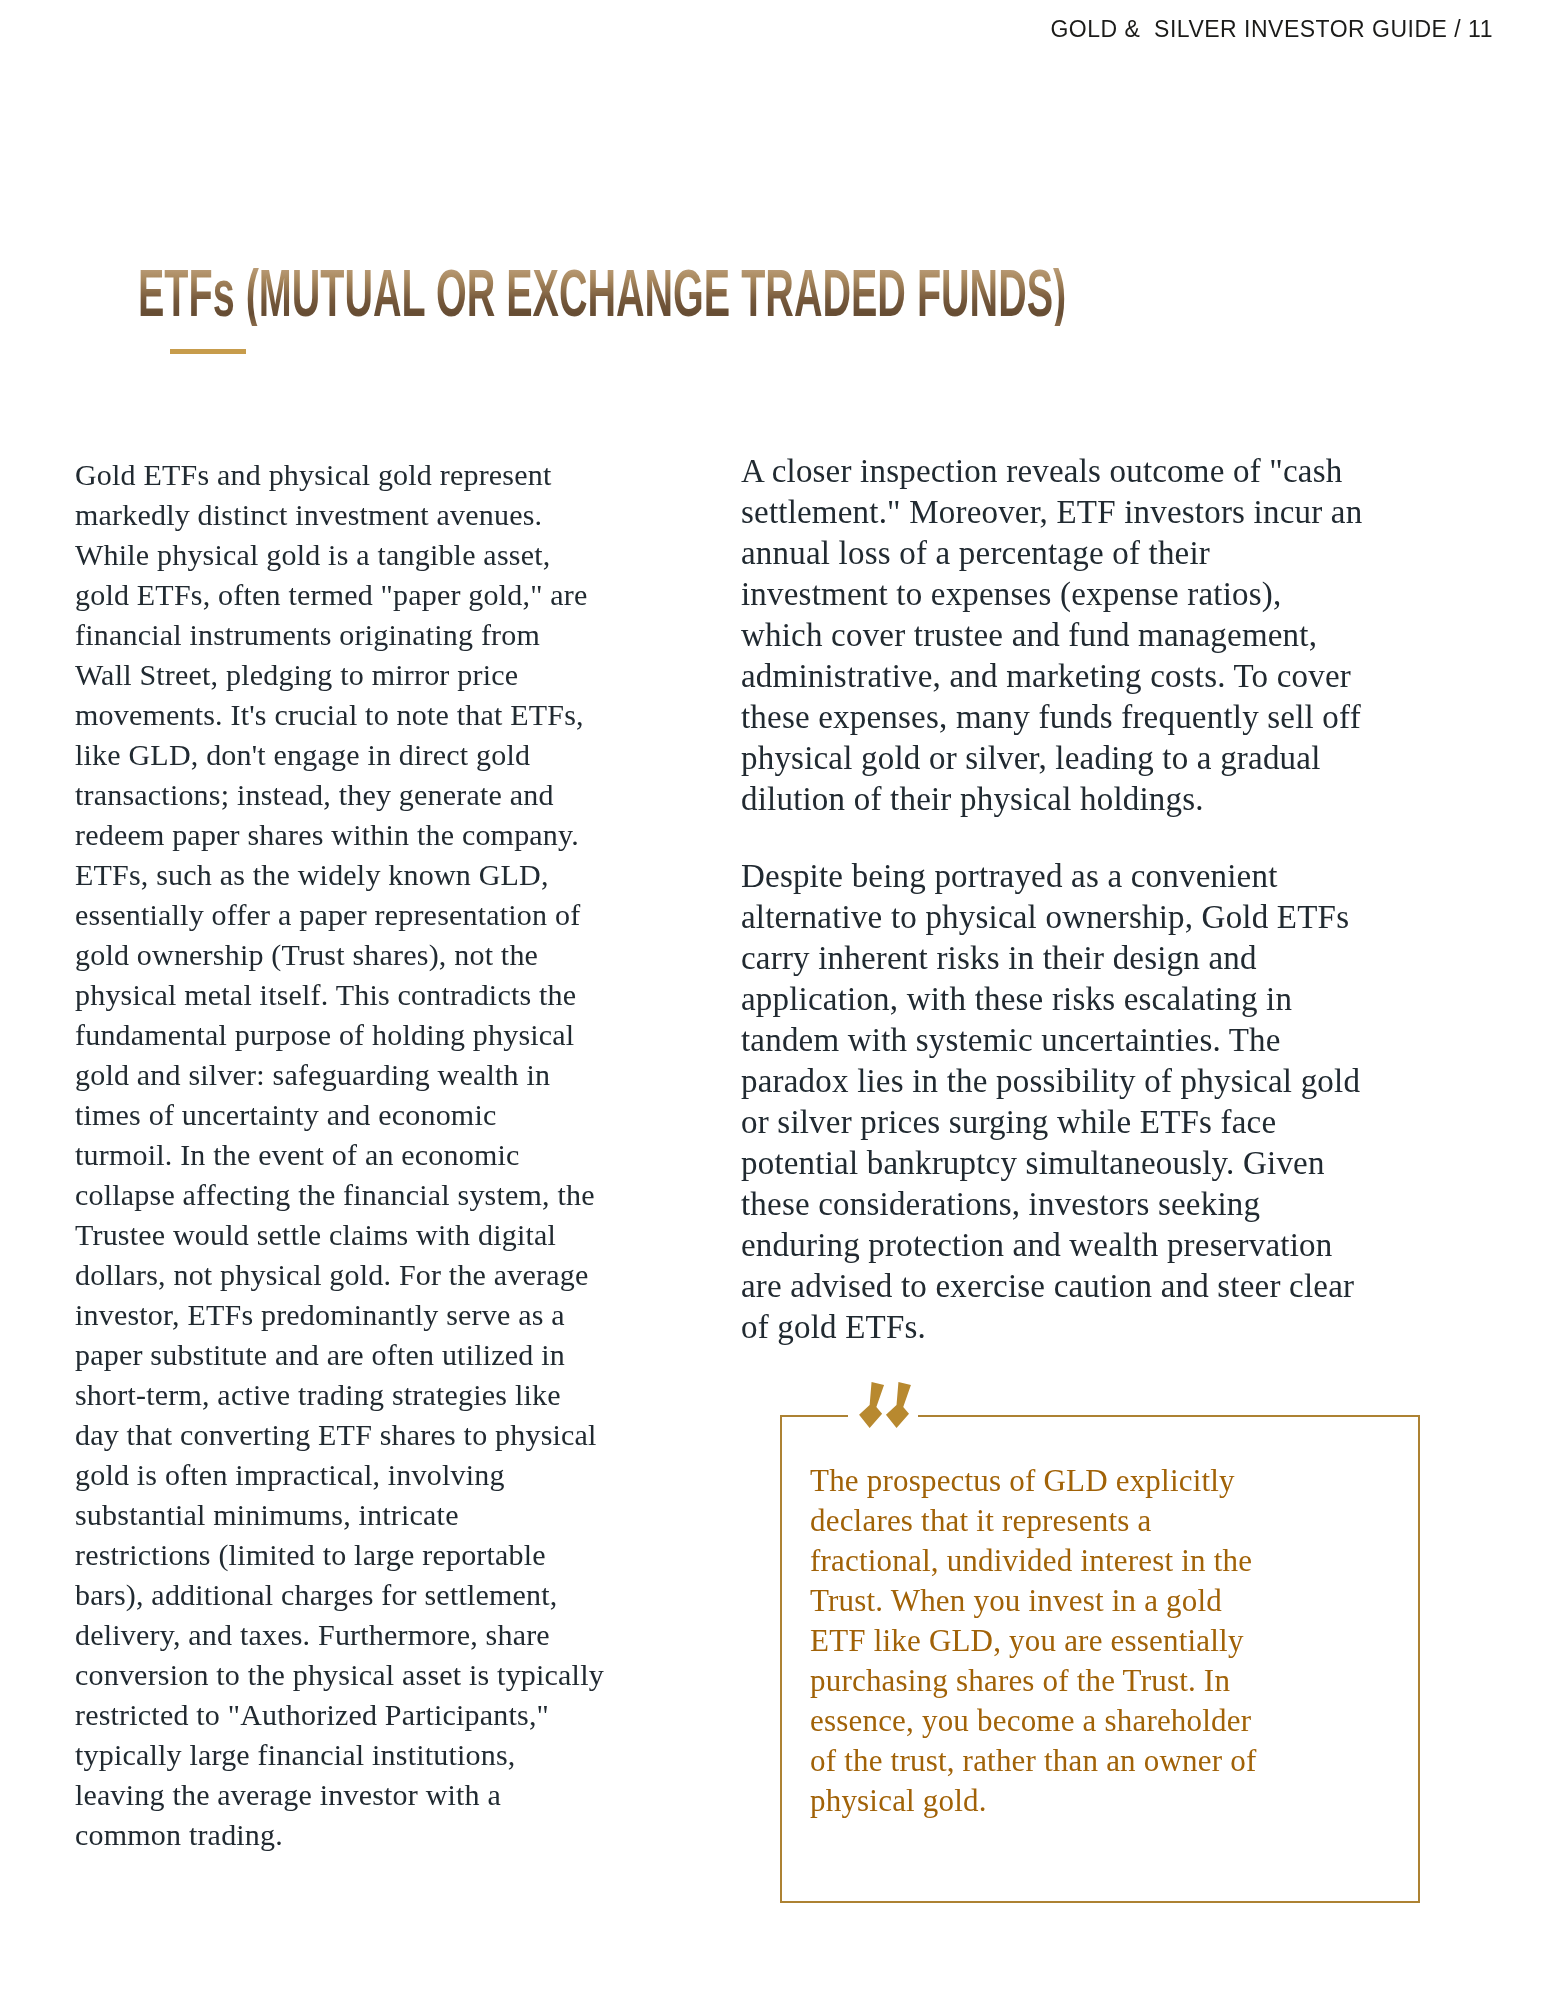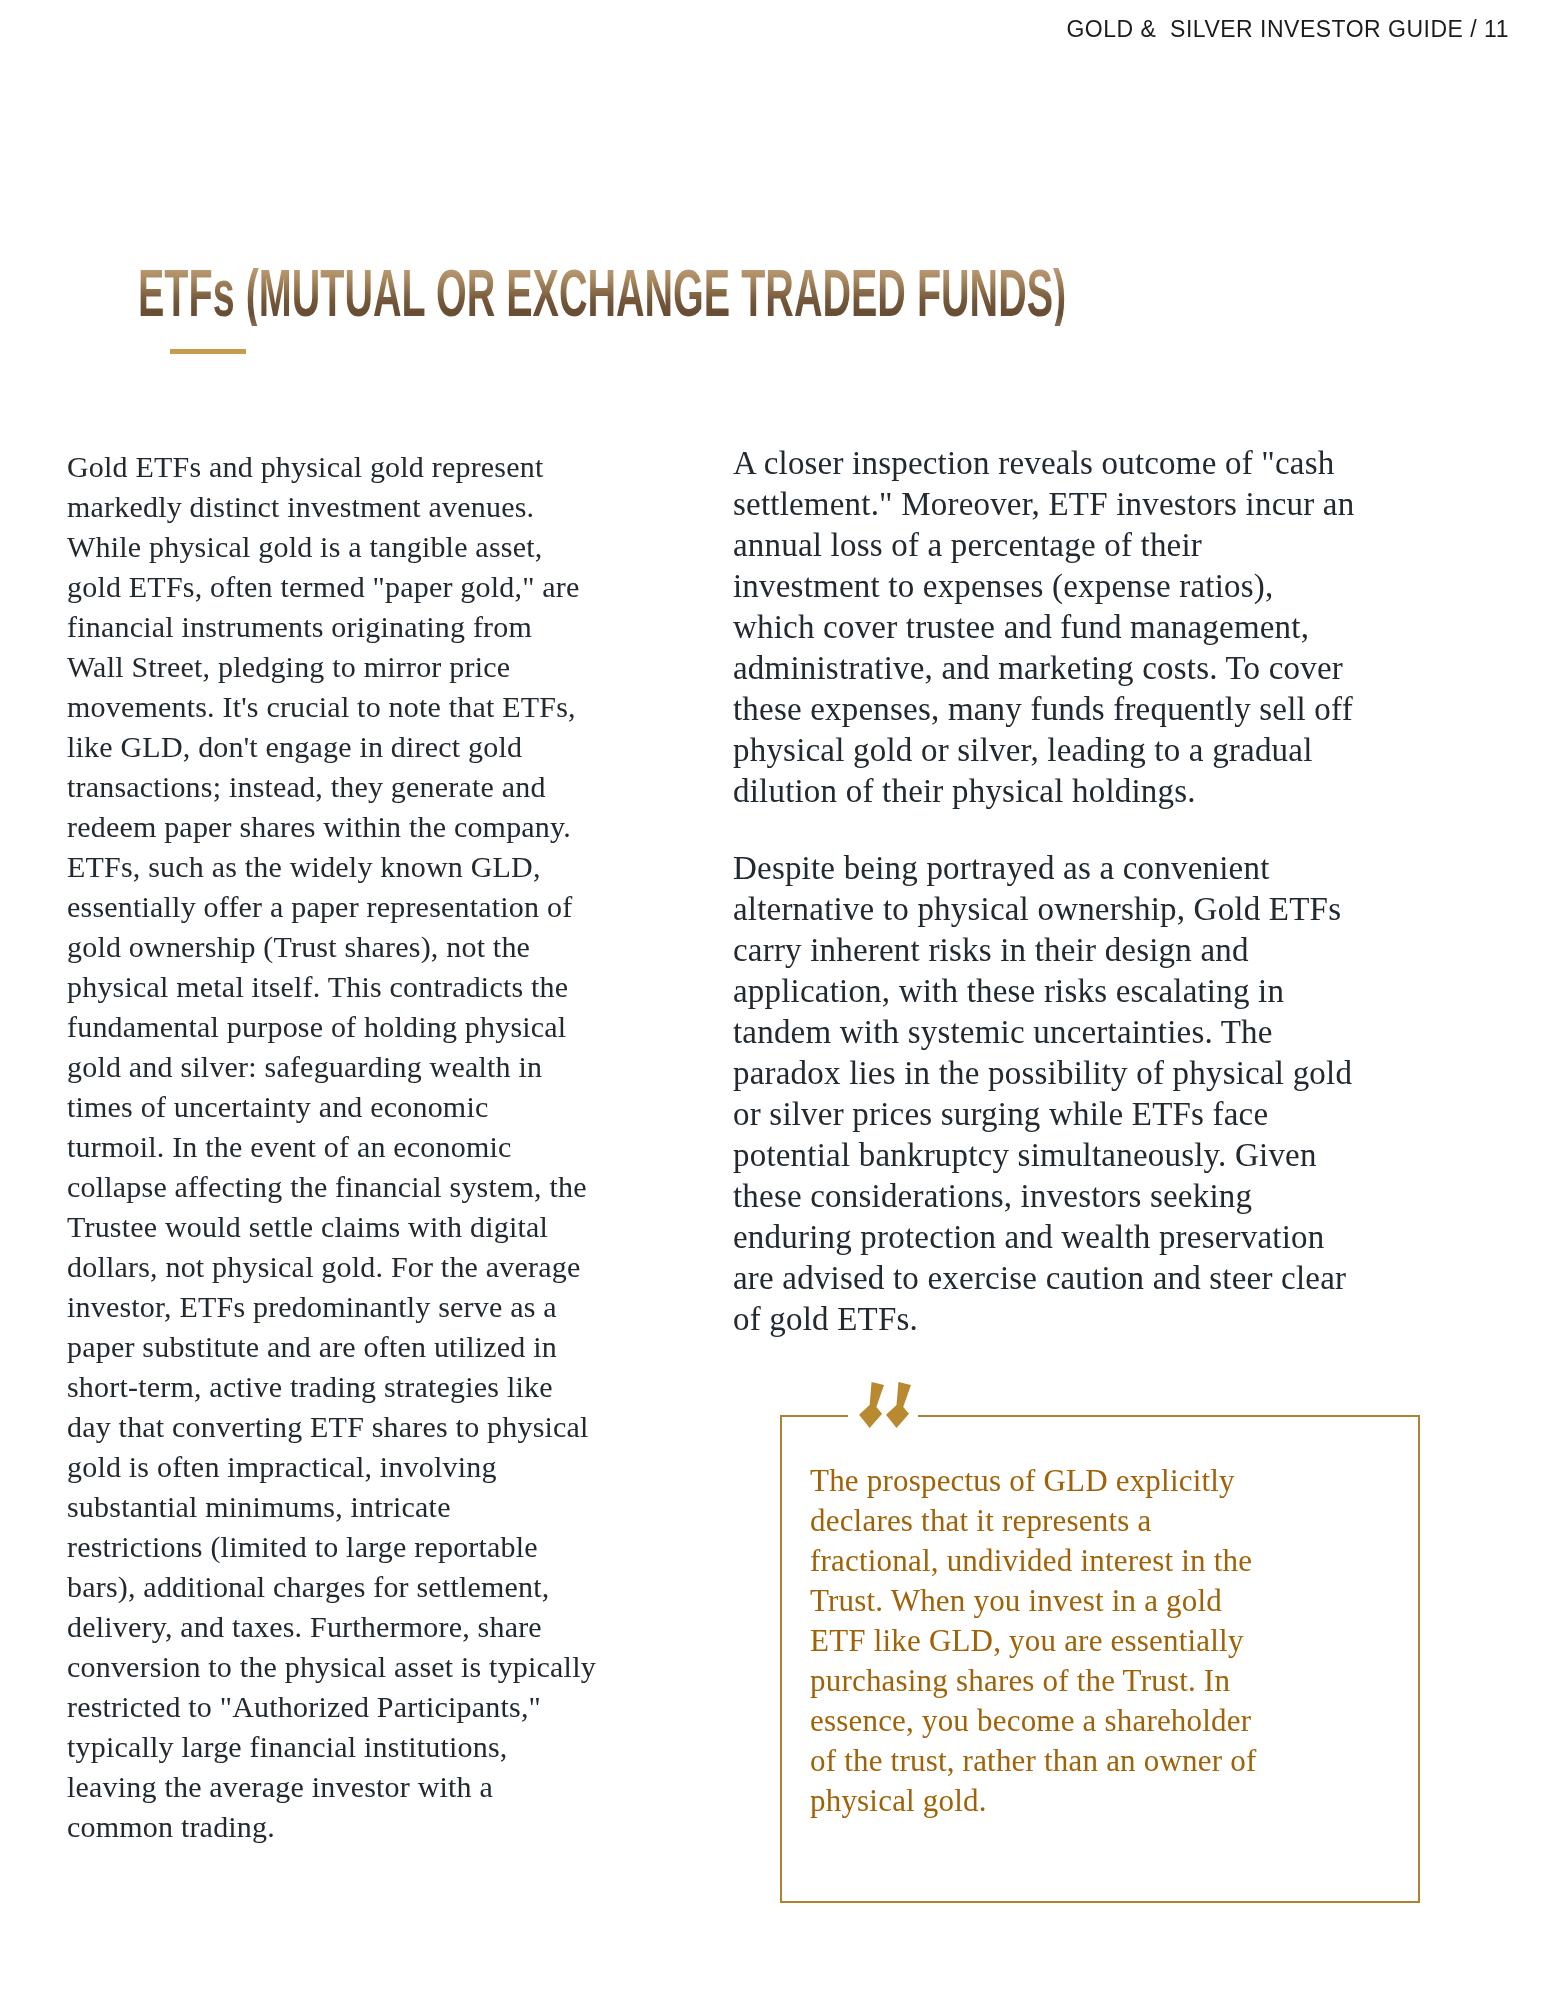--- a/index.html
+++ b/index.html
@@ -7,21 +7,21 @@
     position:relative;
     width:1545px;
     height:2000px;
     background:#ffffff;
     overflow:hidden;
     font-family:"Liberation Serif", serif;
   }
   .header{
     position:absolute;
     top:16px;
-    right:36px;
+    right:52px;
     font-family:"Liberation Sans", sans-serif;
     font-size:23px;
     letter-spacing:0.5px;
     color:#1b1b19;
     white-space:pre;
   }
   .title-wrap{
     position:absolute;
     left:138px;
     top:259px;
@@ -49,21 +49,21 @@
     top:349px;
     width:76px;
     height:5px;
     background:#c79c4c;
   }
   .col{
     position:absolute;
     color:#212a31;
   }
   .col p{
-    margin:4px;
+    margin:12px;
     white-space:pre-line;
   }
   .col-left{
     left:63px;
     top:443px;
     width:620px;
     font-size:30px;
     line-height:40px;
     letter-spacing:0.2px;
   }

